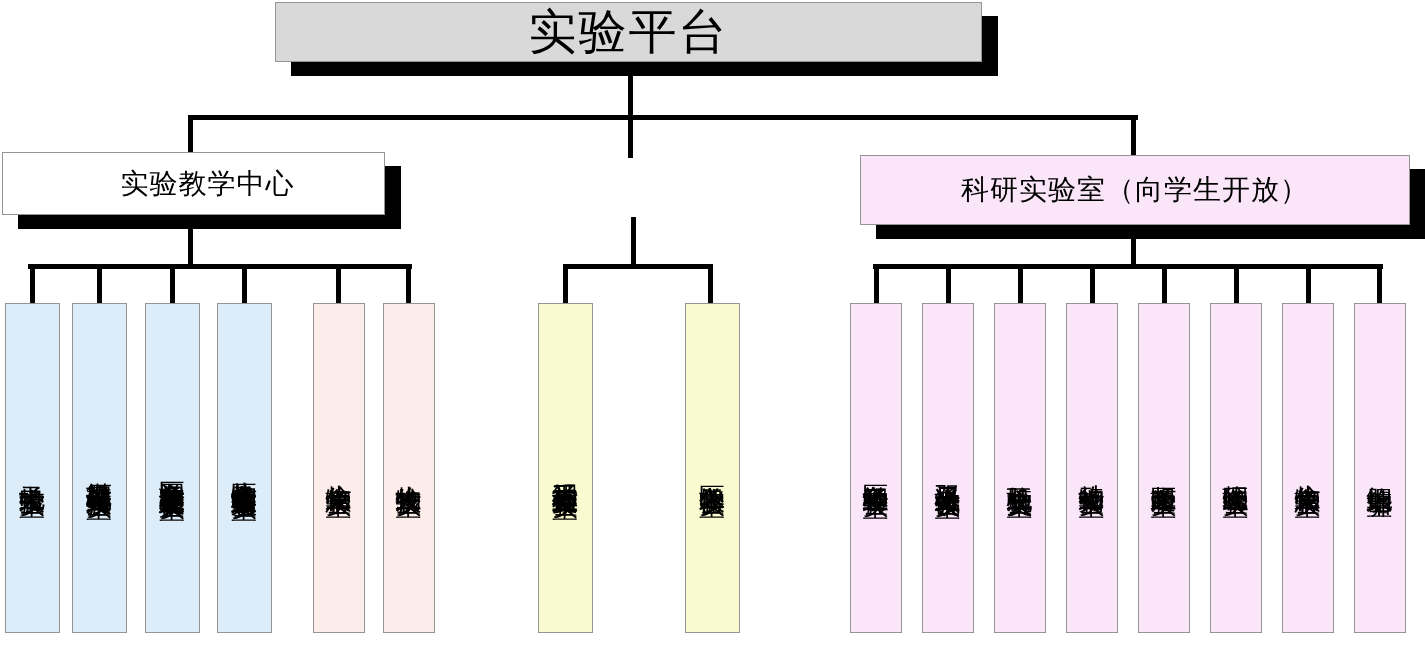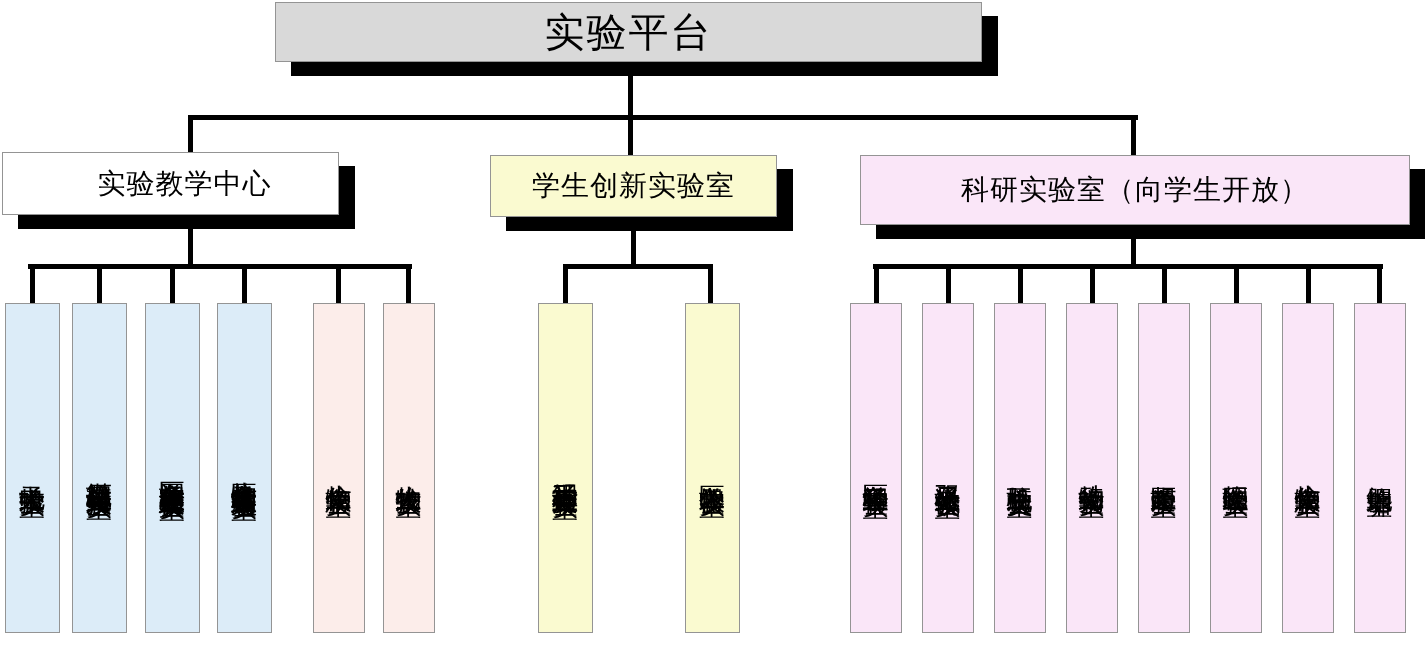--- a/index.html
+++ b/index.html
@@ -13,21 +13,21 @@
   .line{position:absolute;background:var(--line);}
   .box{
     position:absolute;
     border:1px solid var(--box-border);
     display:flex;align-items:center;justify-content:center;
     box-sizing:border-box;
     color:#000;
     text-align:center;
   }
   .shadowed{box-shadow:16px 14px 0 var(--shadow);}
-  .root-box{background:var(--root-bg);font-size:40px;letter-spacing:2px;}
+  .root-box{background:var(--root-bg);font-size:48px;letter-spacing:2px;}
   .branch-box{font-size:28px;letter-spacing:1px;}
   .bg-white{background:var(--teaching-bg);}
   .bg-yellow{background:var(--innovation-bg);}
   .bg-pink{background:var(--research-bg);}
   .leaf{
     font-size:26px;line-height:1.08;
   }
   .leaf span{
     writing-mode:vertical-rl;
     text-orientation:upright;
@@ -72,25 +72,22 @@
   <div class="line" style="left:1090px;top:264px;width:5px;height:41px;"></div>
   <div class="line" style="left:1162px;top:264px;width:5px;height:41px;"></div>
   <div class="line" style="left:1234px;top:264px;width:5px;height:41px;"></div>
   <div class="line" style="left:1306px;top:264px;width:5px;height:41px;"></div>
   <div class="line" style="left:1377px;top:264px;width:5px;height:41px;"></div>
 
   <div class="box root-box shadowed" style="left:275px;top:2px;width:707px;height:60px;">
     <span>实验平台</span>
   </div>
 
-  <div class="box branch-box bg-white shadowed" style="left:2px;top:152px;width:337px;height:63px;padding-left:28px;">
+  <div class="box branch-box bg-white shadowed" style="left:2px;top:152px;width:383px;height:63px;padding-left:28px;">
     <span>实验教学中心</span>
-  </div>
-  <div class="box branch-box bg-yellow shadowed" style="left:490px;top:155px;width:287px;height:62px;">
-    <span>学生创新实验室</span>
   </div>
   <div class="box branch-box bg-pink shadowed" style="left:860px;top:155px;width:550px;height:70px;">
     <span>科研实验室（向学生开放）</span>
   </div>
 
   <div class="box leaf leaf-blue" style="left:5px;top:303px;width:55px;height:330px;">
     <span>电子技术实验室</span>
   </div>
   <div class="box leaf leaf-blue" style="left:72px;top:303px;width:55px;height:330px;">
     <span>微机原理与接口技术实验室</span>

